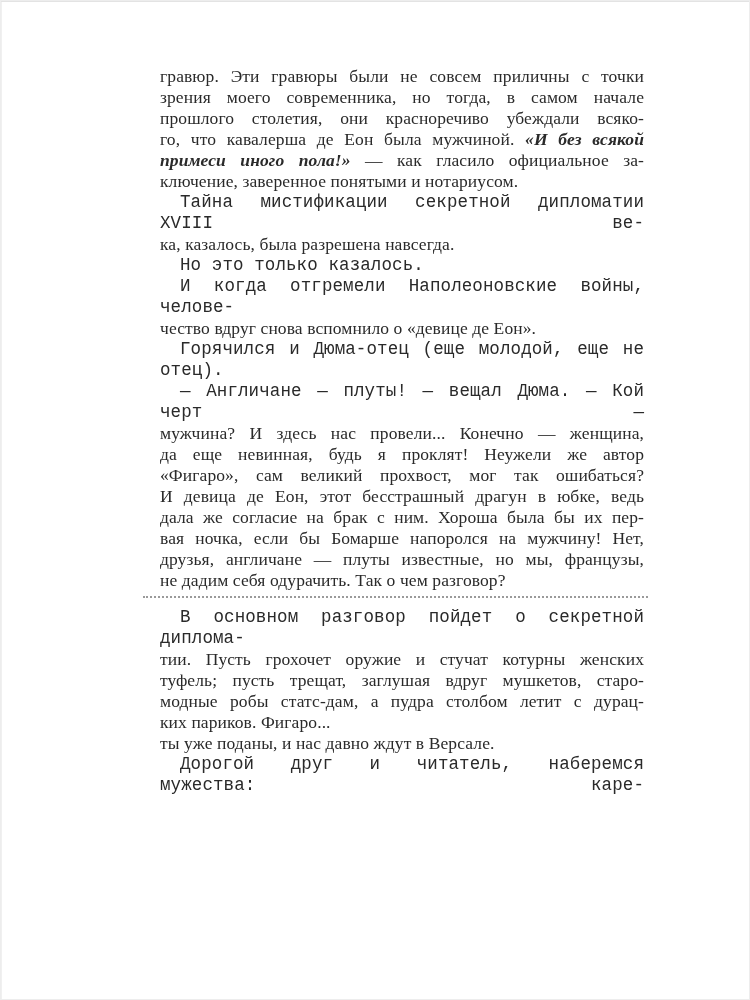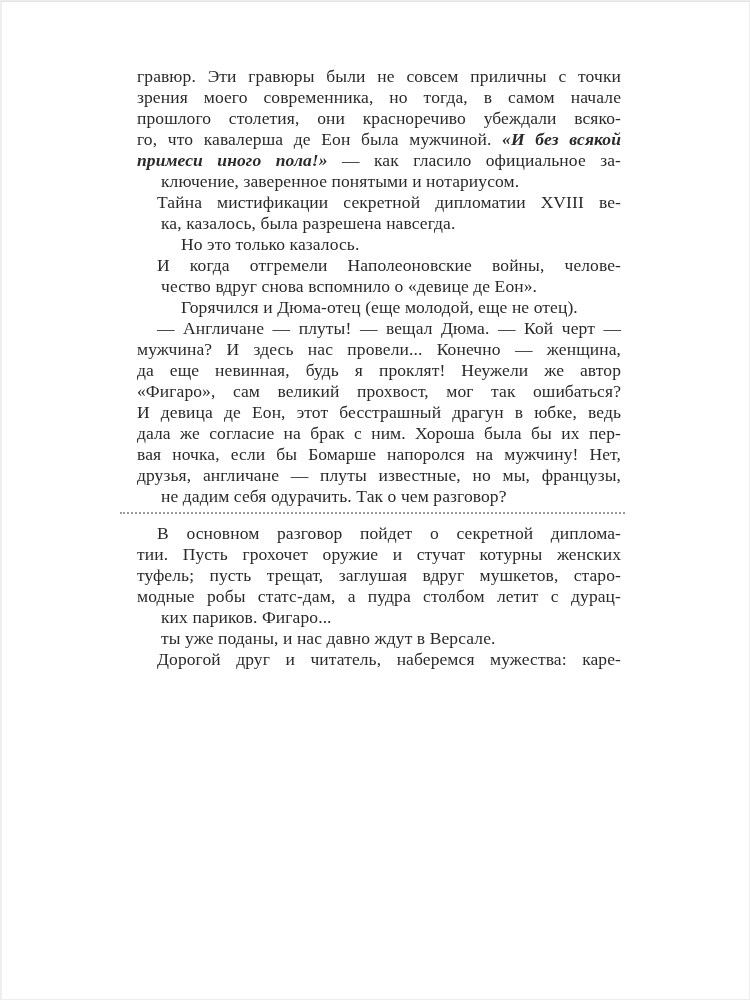--- a/index.html
+++ b/index.html
@@ -17,36 +17,36 @@
   .book-page {
     position: absolute;
     inset: 0;
     background: #ffffff;
     box-sizing: border-box;
     border: 1px solid #ededed;
     box-shadow: inset 0 1px 0 #e3e3e3, inset 1px 0 0 #f0f0f0;
   }
   .page-text {
     position: absolute;
-    left: 136px;
+    left: 159px;
     top: 65px;
     width: 484px;
     font-size: 17.5px;
     line-height: 21px;
     color: #2a2a2a;
     letter-spacing: 0.1px;
   }
   .paragraph { margin: 0; }
   .line {
     text-align: justify;
     text-align-last: justify;
     text-justify: inter-word;
   }
-  .line.last { text-align-last: left; margin-left: 24px; }
-  .line.indent { text-indent: 20px; }
+  .line.last { text-align-last: left; }
+  .line.indent { text-indent: 20px; font-family: Liberation Mono, monospace; }
   .em {
     font-style: italic;
     font-weight: bold;
   }
   .separator {
     border-top: 2px dotted #9a9a9a;
     height: 0;
     width: 505px;
     margin: 5px 0 9px -17px;
   }

